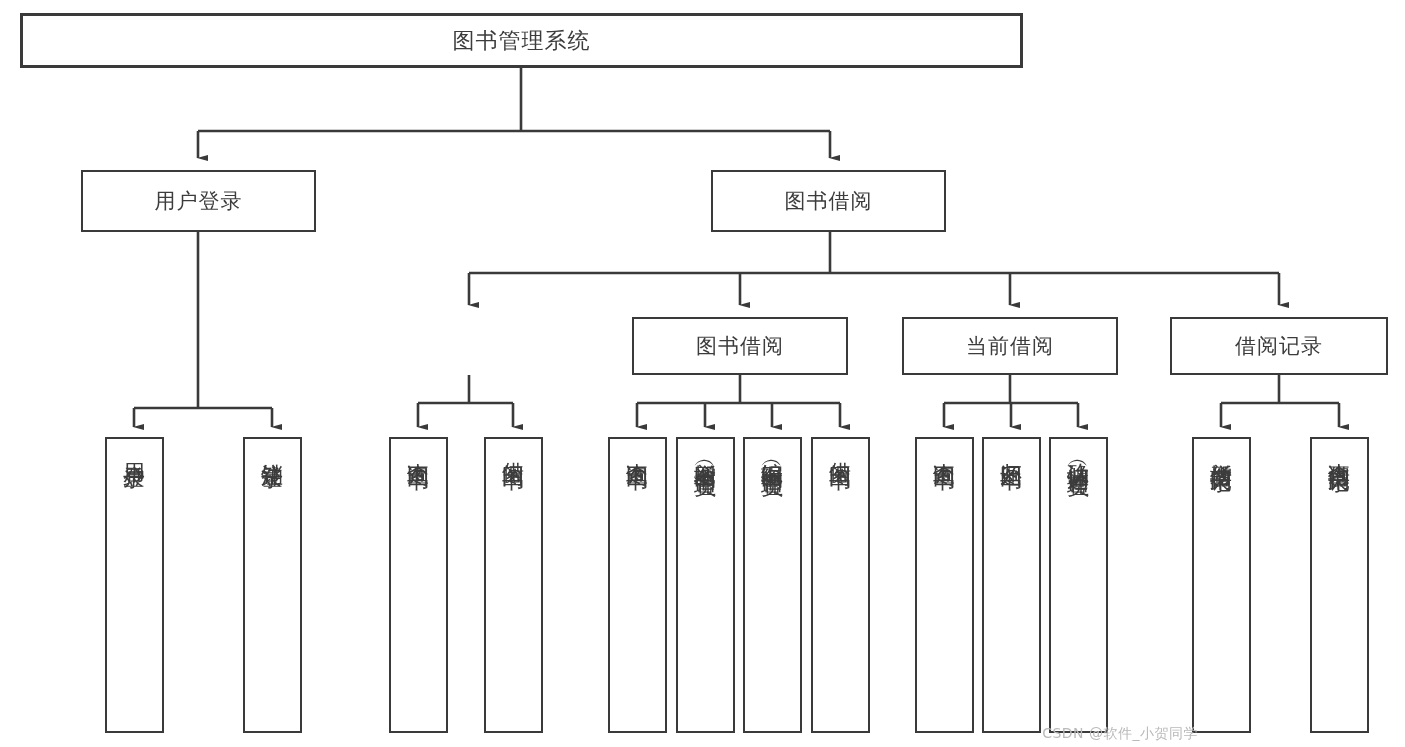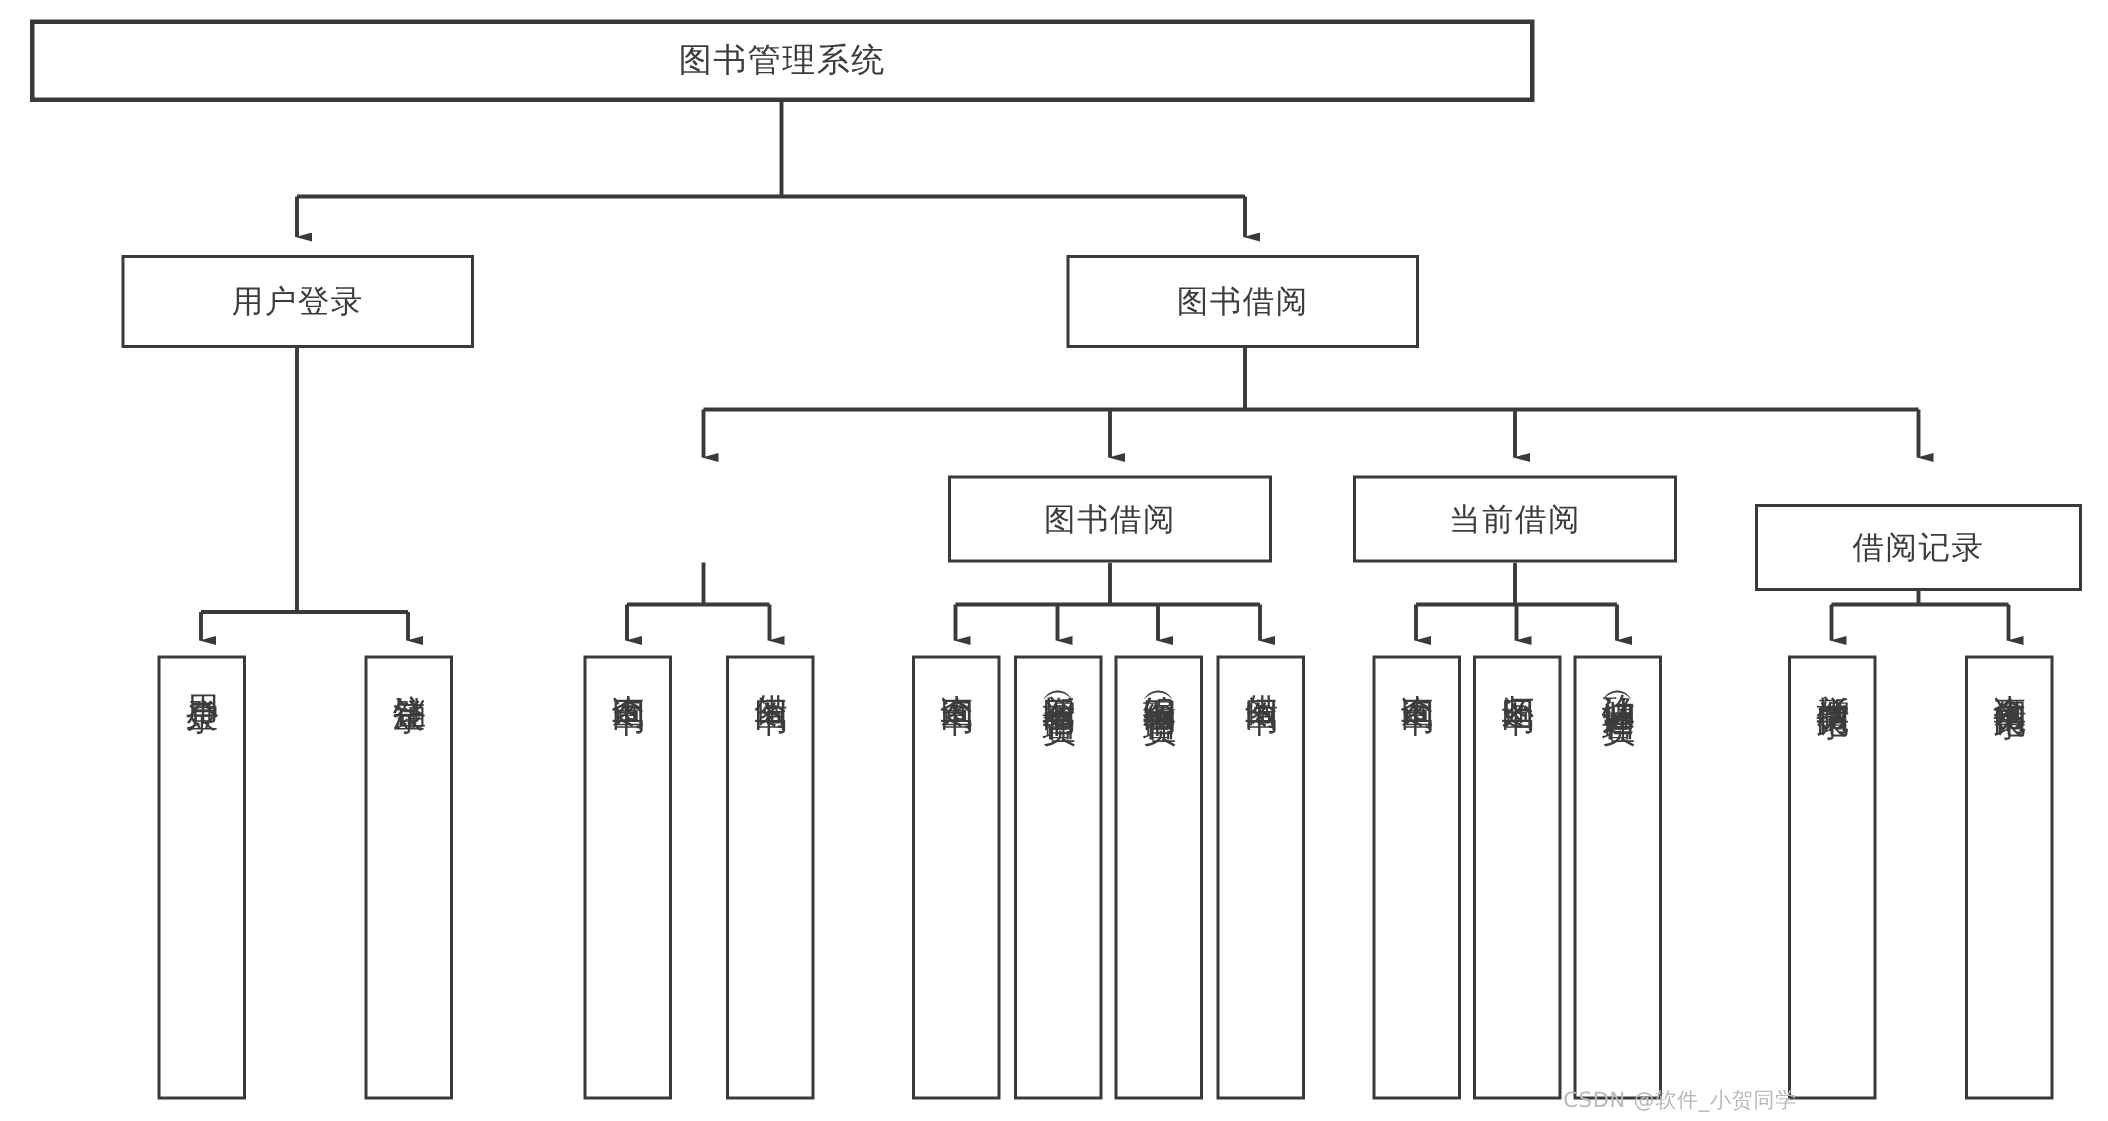--- a/index.html
+++ b/index.html
@@ -92,21 +92,21 @@
   <div class="node h" style="left:711px;top:170px;width:235px;height:62px;">
     <span class="lbl">图书借阅</span>
   </div>
 
   <div class="node h" style="left:632px;top:317px;width:216px;height:58px;">
     <span class="lbl">图书借阅</span>
   </div>
   <div class="node h" style="left:902px;top:317px;width:216px;height:58px;justify-content:center;">
     <span class="lbl">当前借阅</span>
   </div>
-  <div class="node h" style="left:1170px;top:336px;width:218px;height:58px;">
+  <div class="node h" style="left:1170px;top:317px;width:218px;height:58px;">
     <span class="lbl">借阅记录</span>
   </div>
 
   <div class="node v" style="left:105px;top:437px;width:59px;height:296px;">
     <span class="lbl">用户登录</span>
   </div>
   <div class="node v" style="left:243px;top:437px;width:59px;height:296px;">
     <span class="lbl">注销登录</span>
   </div>
 

